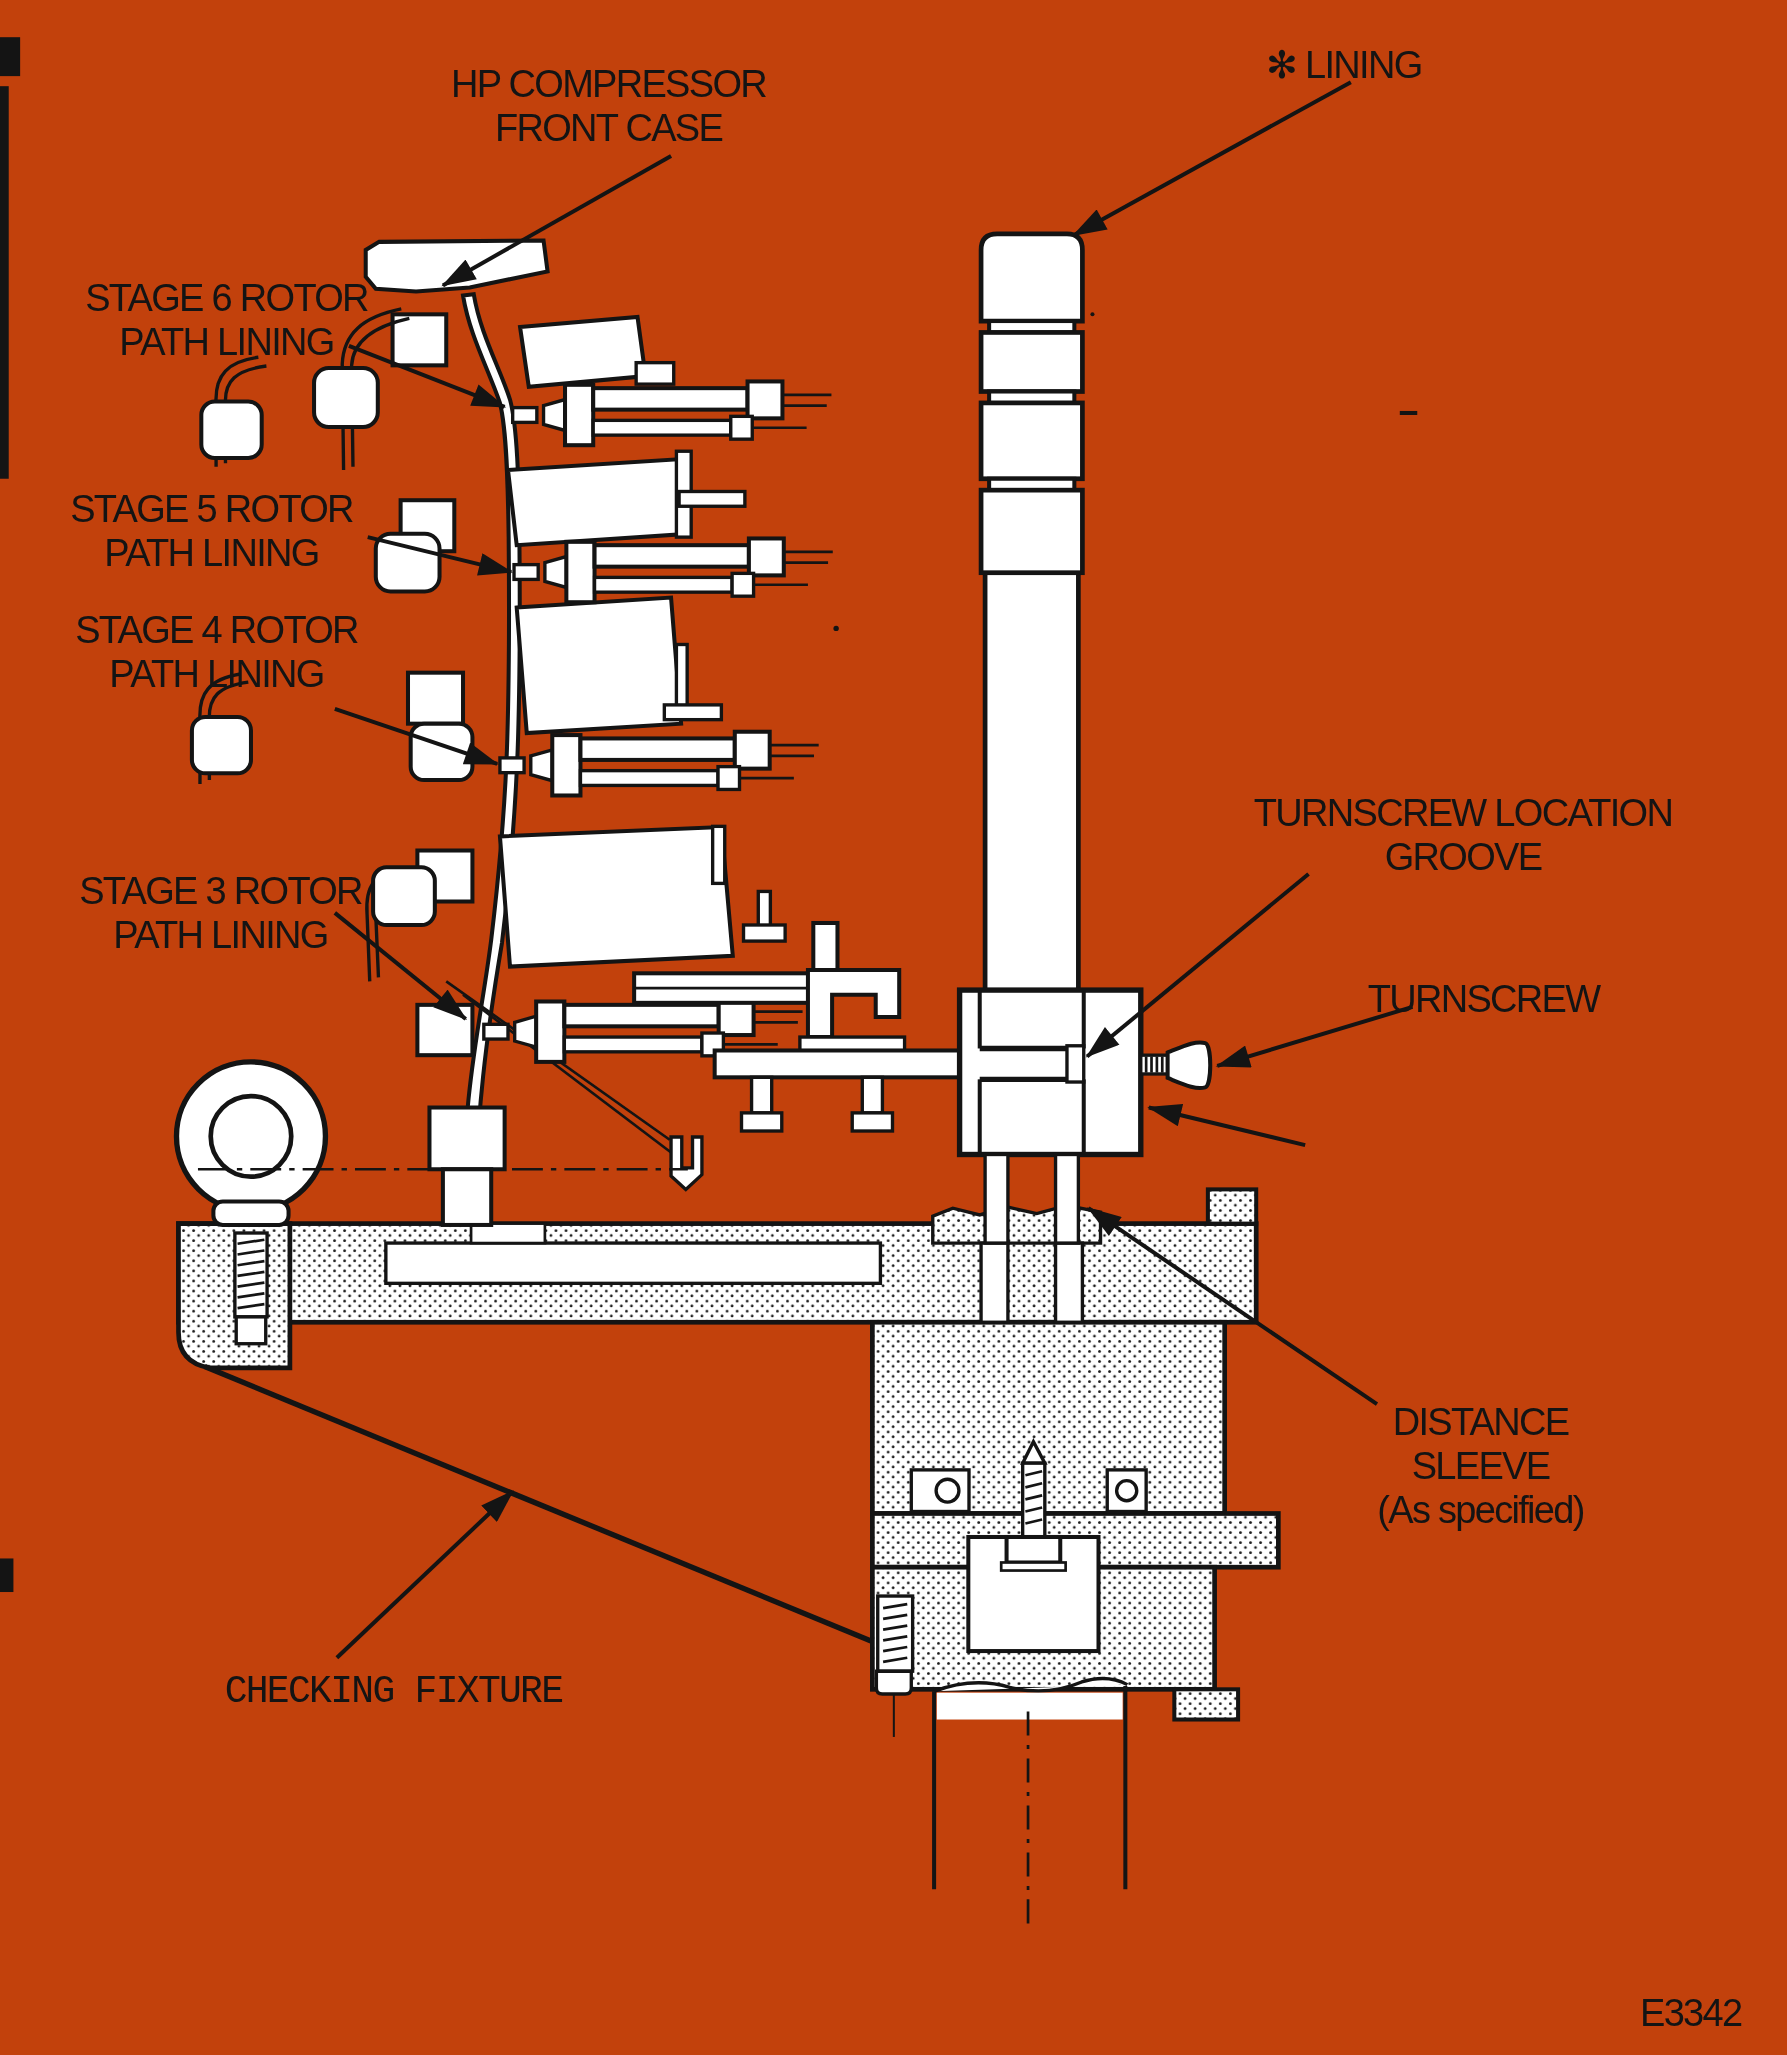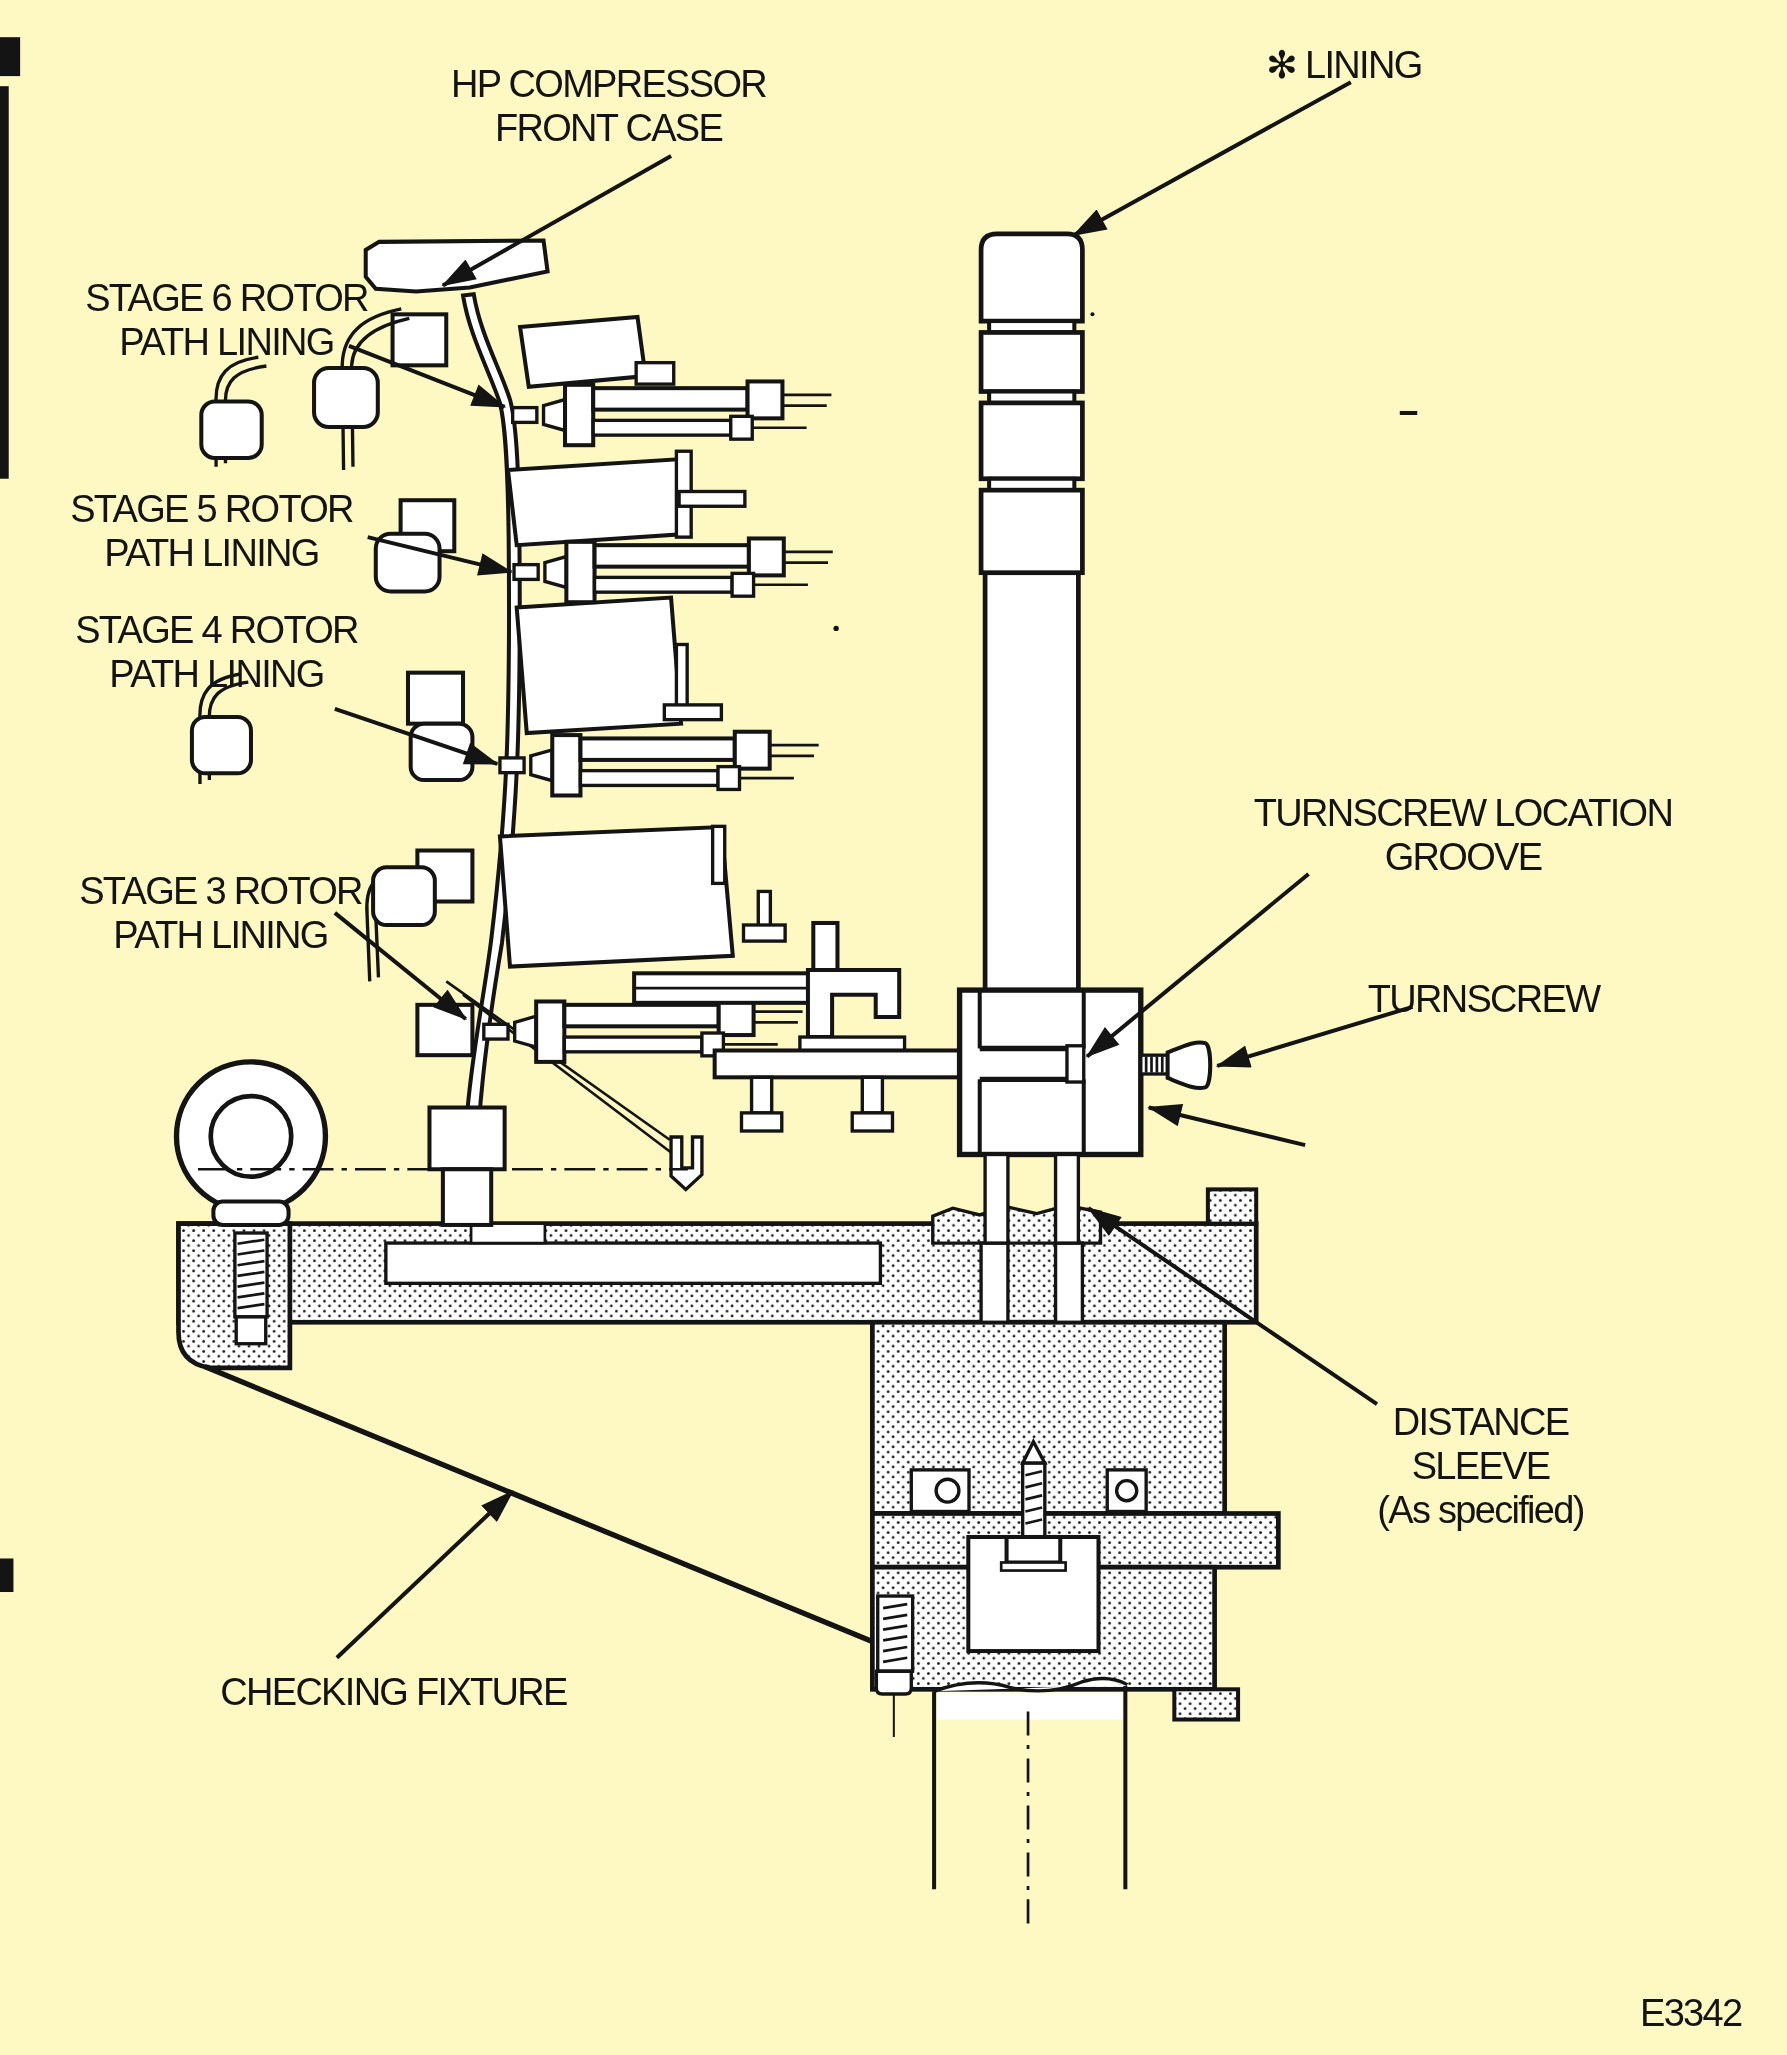--- a/index.html
+++ b/index.html
@@ -1,19 +1,19 @@
 <!DOCTYPE html>
 <html style="font-size:10.7px"><head>
 <meta charset="utf-8">
 <style>
   html,body{margin:0;padding:0;background:#ffffff;}
   .canvas{
     position:relative;
     width:1787px;height:2056px;
-    background:#fef9c3;
+    background:#c2410c;
     font-family:"Liberation Sans","DejaVu Sans",sans-serif;
     color:#141414;
     overflow:hidden;
   }
   svg.art{position:absolute;left:0;top:0;}
   .lbl{
     position:absolute;
     font-size:38px;
     line-height:1.16;
     letter-spacing:-1.7px;
@@ -292,19 +292,19 @@
 <div class="lbl" style="left:1240px;top:791px;width:446px;">TURNSCREW LOCATION
 GROOVE</div>
 
 <div class="lbl" style="left:1348px;top:953px;width:271px;margin-top:24px;">TURNSCREW</div>
 
 
 <div class="lbl" style="left:1333px;top:1400px;width:295px;">DISTANCE
 SLEEVE
 (As specified)</div>
 
-<div class="lbl" style="left:209px;top:1670px;width:369px;">CHECKING FIXTURE</div>
+<div class="lbl" style="left:209px;top:1670px;width:369px;font-family:Liberation Mono, monospace;">CHECKING FIXTURE</div>
 
 
 <div class="lbl left nowrap" style="left:1640px;top:1991px;">E3342</div>
 
 </div>
 
 
 </body></html>

